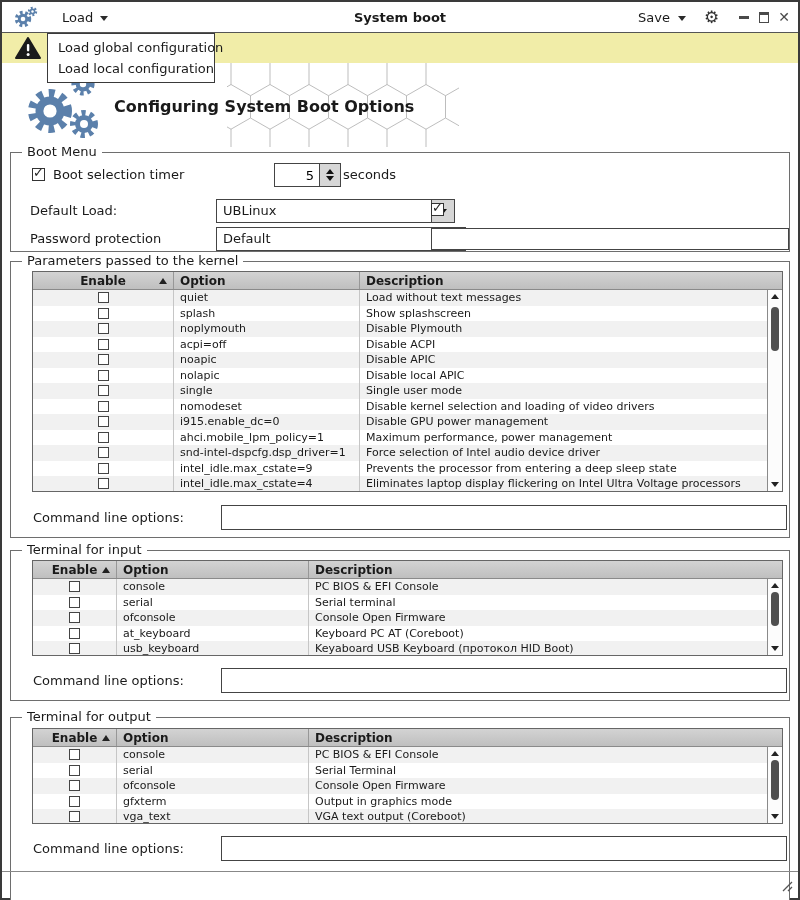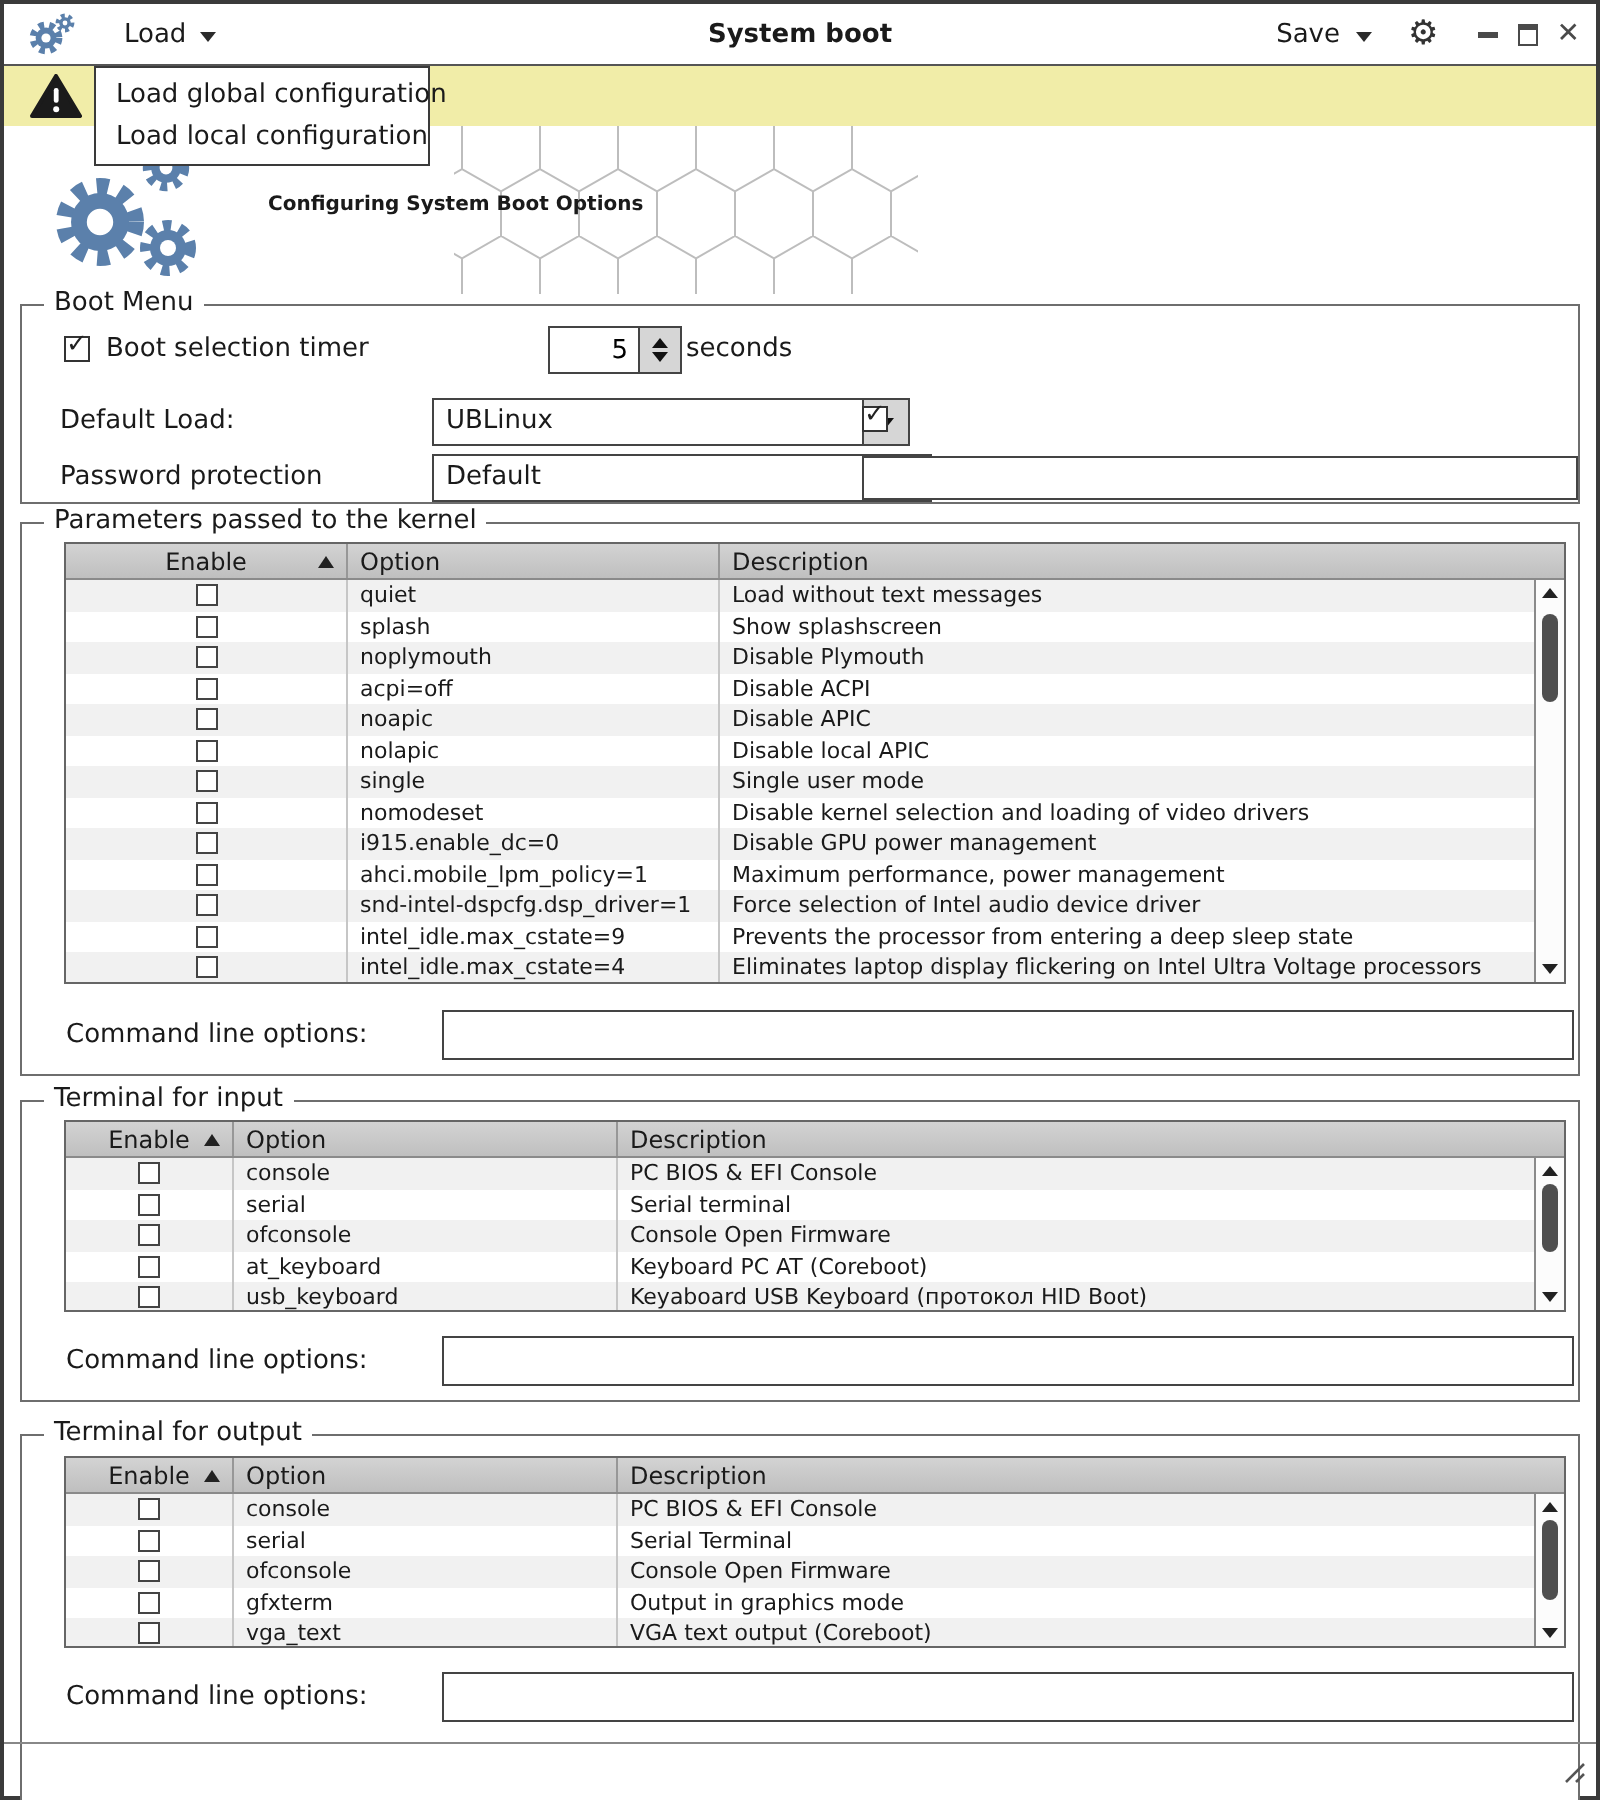--- a/index.html
+++ b/index.html
@@ -30,21 +30,21 @@
 
   
   .dropdown{position:absolute;top:31px;left:45px;width:166px;background:#fff;
     border:1px solid #3a3a3a;z-index:20;padding:3px 0;}
   .dropdown .mi{height:21px;line-height:21px;padding-left:10px;font-size:13px;white-space:nowrap;}
 
   
   .hero{position:absolute;top:61px;left:0;right:0;height:84px;background:#fff;}
   .hex-bg{position:absolute;left:225px;top:0;width:232px;height:84px;}
   .hero-gears{position:absolute;left:18px;top:6px;}
-  .hero-title{position:absolute;left:132px;top:34px;font-weight:bold;font-size:10px;z-index:2;}
+  .hero-title{position:absolute;left:112px;top:34px;font-weight:bold;font-size:16px;z-index:2;}
 
   
   .groupbox{position:absolute;left:8px;right:8px;border:1px solid #6e6e6e;background:#fff;box-sizing:border-box;}
   .legend{position:absolute;top:-9px;left:11px;background:#fff;padding:0 5px;font-size:13px;white-space:nowrap;}
 
   
   .cb{position:absolute;width:13px;height:13px;border:1.5px solid #333;background:#fff;box-sizing:border-box;}
   .cb.checked::after{content:"✓";position:absolute;left:0px;top:-4px;font-size:13px;font-weight:bold;color:#222;}
   .lbl{position:absolute;white-space:nowrap;}
   .spinner{position:absolute;display:flex;height:24px;border:1px solid #444;box-sizing:border-box;background:#fff;}
@@ -55,21 +55,21 @@
   .tri-down{width:0;height:0;border-left:4px solid transparent;border-right:4px solid transparent;border-top:5px solid #111;}
   .combo{position:absolute;height:24px;border:1px solid #444;background:#fff;display:flex;box-sizing:border-box;margin-left:36px;}
   .combo-value{flex:1;padding:3px 6px;white-space:nowrap;overflow:hidden;}
   .combo-btn{width:22px;background:#d6d6d6;border-left:1px solid #444;display:flex;align-items:center;justify-content:center;}
   .text-input{position:absolute;border:1px solid #444;background:#fff;font:13px "DejaVu Sans",sans-serif;
     padding:0 5px;box-sizing:border-box;outline:none;}
 
   
   .table{position:absolute;left:21px;width:751px;border:1px solid #666;background:#fff;box-sizing:border-box;overflow:hidden;}
   .thead{display:flex;height:18px;background:linear-gradient(#d3d3d3,#bfbfbf);border-bottom:1px solid #8a8a8a;
-    font-size:12px;align-items:center;box-sizing:border-box;}
+    font-size:12px;align-items:center;box-sizing:border-box;font-weight:bold;}
   .hcell{height:100%;display:flex;align-items:center;box-sizing:border-box;border-right:1px solid #979797;position:relative;}
   .hc-enable{justify-content:center;}
   .hc-pad{padding-left:6px;}
   .sort-arrow{position:absolute;right:6px;width:0;height:0;border-left:4px solid transparent;
     border-right:4px solid transparent;border-bottom:6px solid #222;}
   .trow{display:flex;height:15.5px;align-items:center;font-size:11px;box-sizing:border-box;}
   .trow.alt{background:#f1f1f1;}
   .tcell{height:100%;display:flex;align-items:center;box-sizing:border-box;overflow:hidden;white-space:nowrap;}
   .c-div{border-right:1px solid #c6c6c6;}
   .row-cb{width:11px;height:11px;border:1.2px solid #444;background:#fff;margin:0 auto;box-sizing:border-box;}

